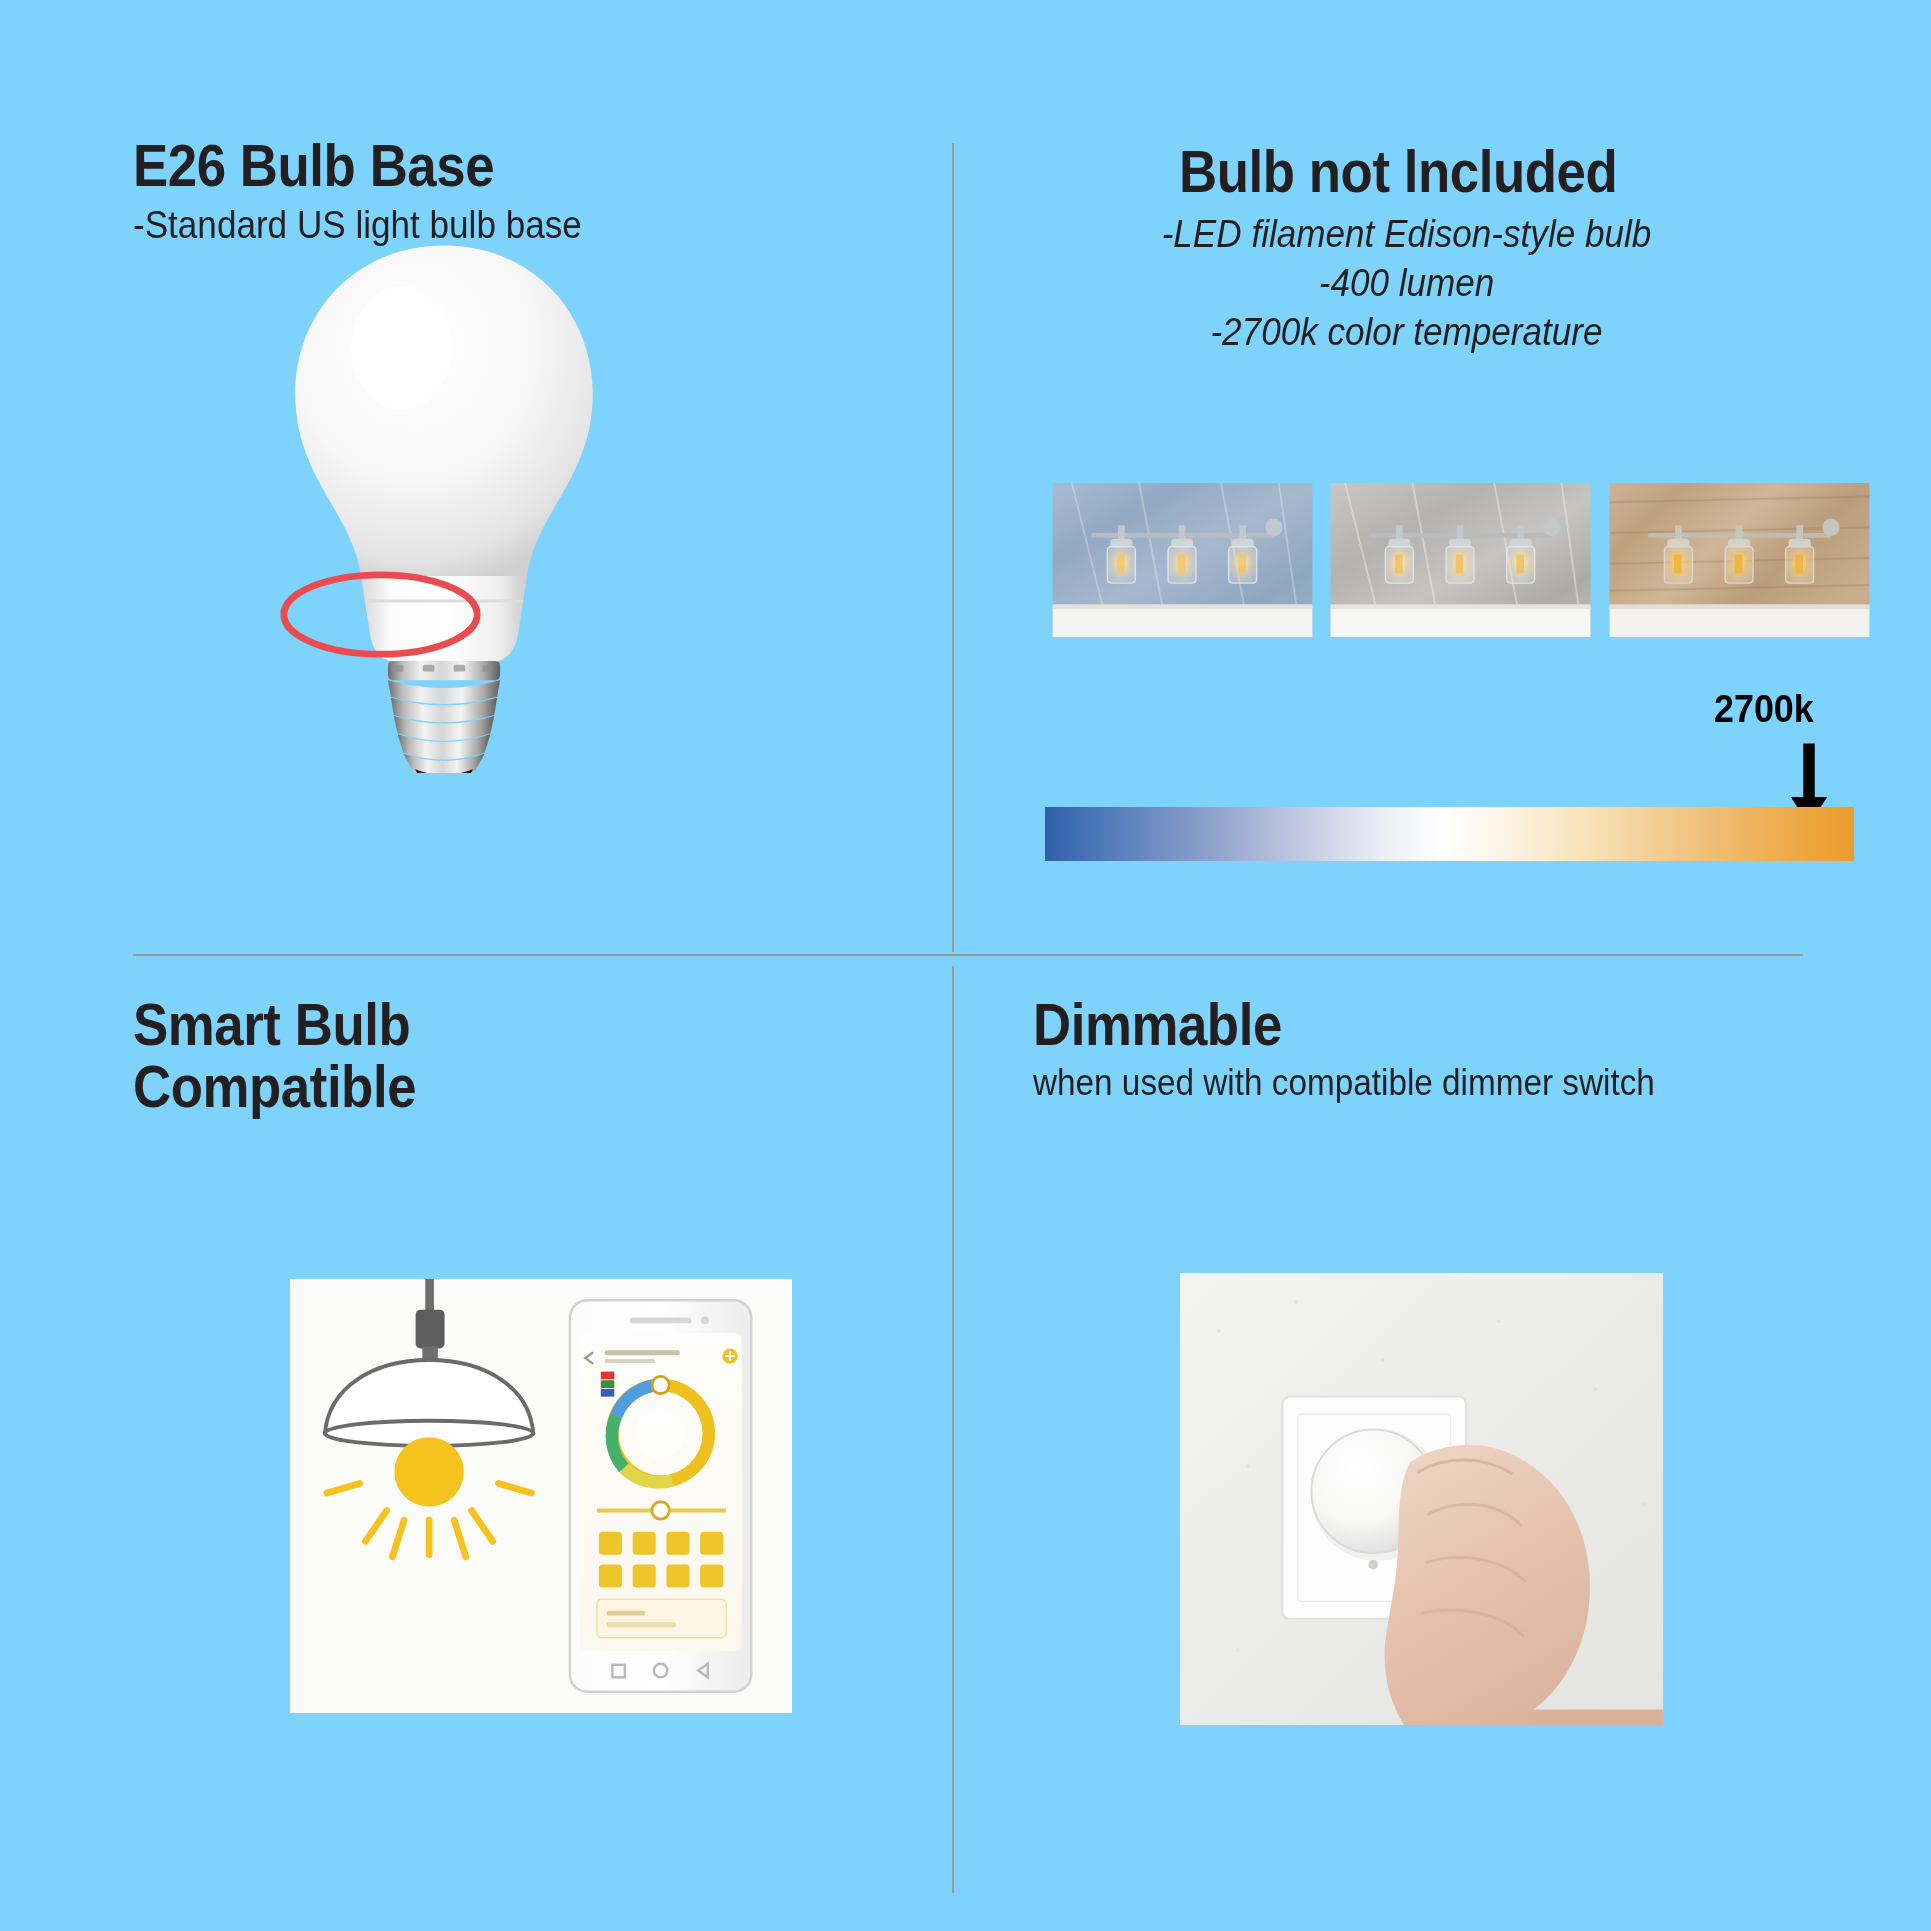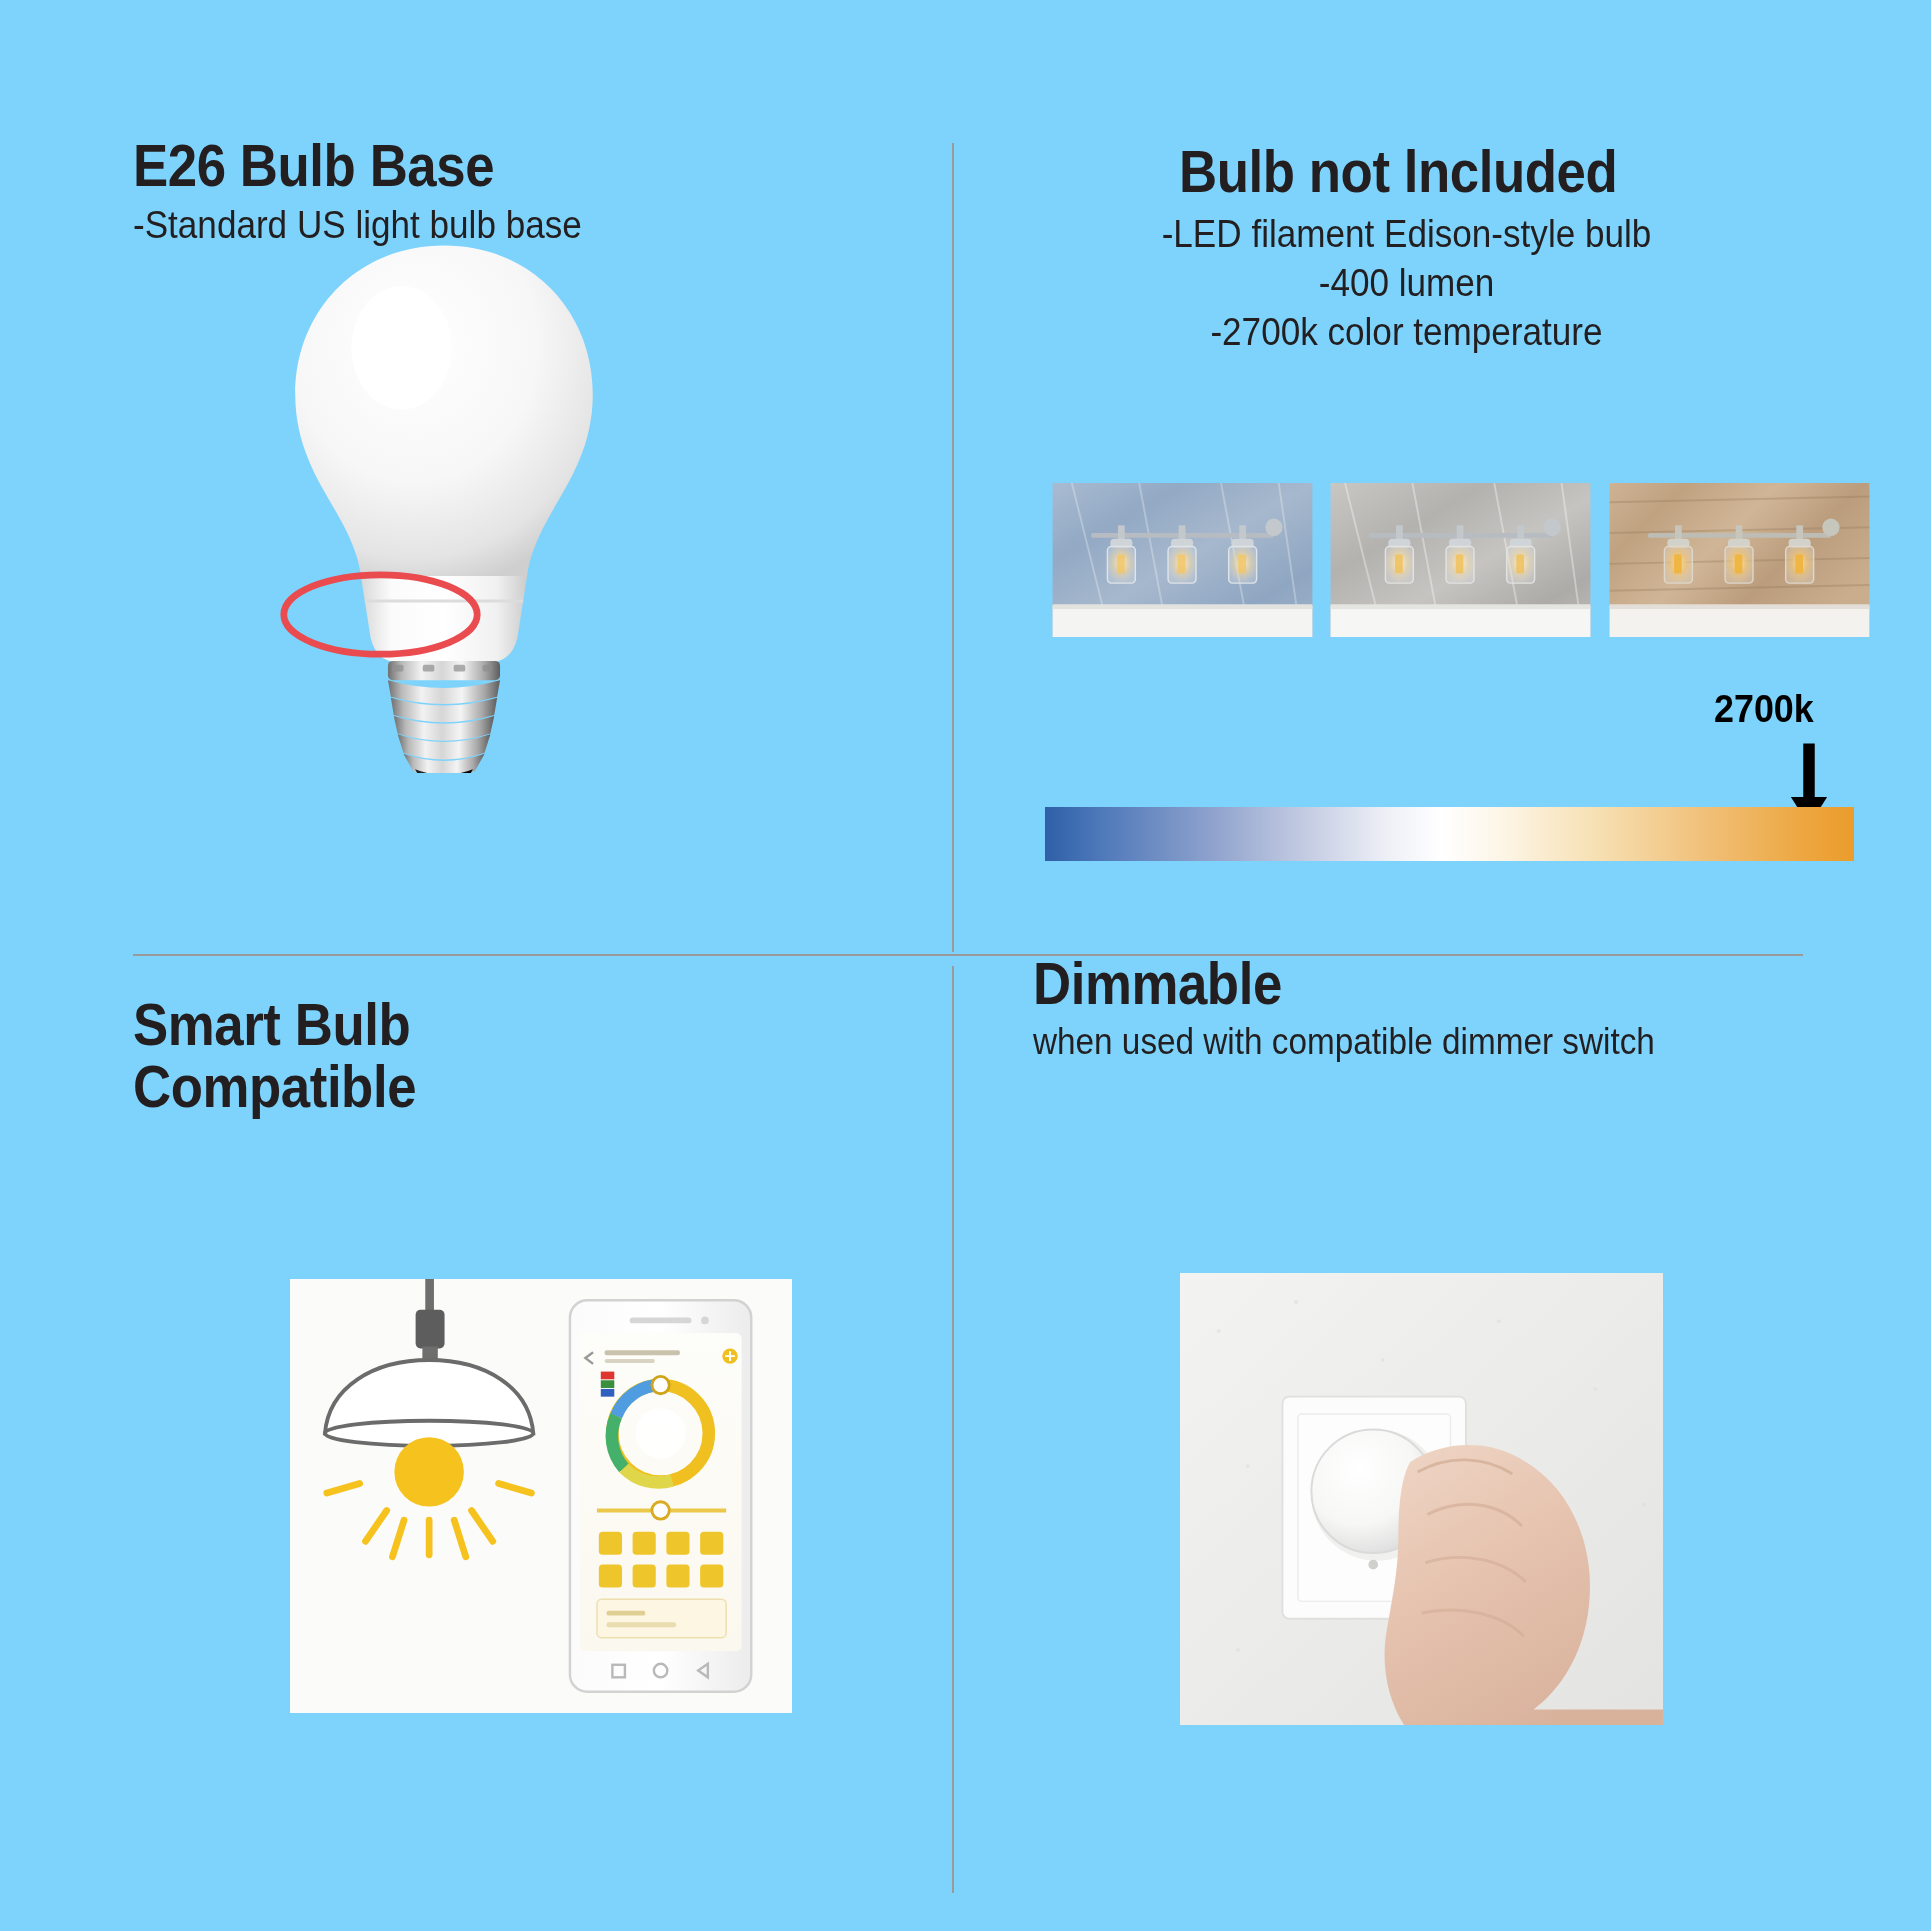--- a/index.html
+++ b/index.html
@@ -49,21 +49,21 @@
     width: 1.9px;
     height: 927px;
     background: #9a9a9a;
   }
 
   
   .quad { position: absolute; }
   .q-tl { left: 133px;  top: 135px; width: 792px; height: 811px; }
   .q-tr { left: 1033px; top: 141px; width: 830px; height: 811px; text-align: center; }
   .q-bl { left: 133px;  top: 994px; width: 792px; height: 869px; }
-  .q-br { left: 1033px; top: 953px; width: 850px; height: 869px; }
+  .q-br { left: 1033px; top: 994px; width: 850px; height: 869px; }
 
   h1.headline {
     margin: 0;
     font-family: "Liberation Sans Narrow", "Liberation Sans", sans-serif;
     font-size: 60px;
     font-weight: 700;
     line-height: 1.04;
     letter-spacing: -0.5px;
     color: #231f20;
     transform: scaleX(0.88);
@@ -77,20 +77,21 @@
     font-weight: 400;
     line-height: 1.22;
     color: #231f20;
     transform: scaleX(0.90);
     transform-origin: left center;
   }
   .bullets {
     margin: 5.8px 0 0 0;
     padding: 0;
     list-style: none;
+    font-style: italic;
   }
   .bullets li {
     font-family: "Liberation Sans Narrow", "Liberation Sans", sans-serif;
     font-size: 39px;
     font-weight: 400;
     line-height: 1.26;
     color: #231f20;
     transform: scaleX(0.90);
     transform-origin: left center;
     white-space: nowrap;

